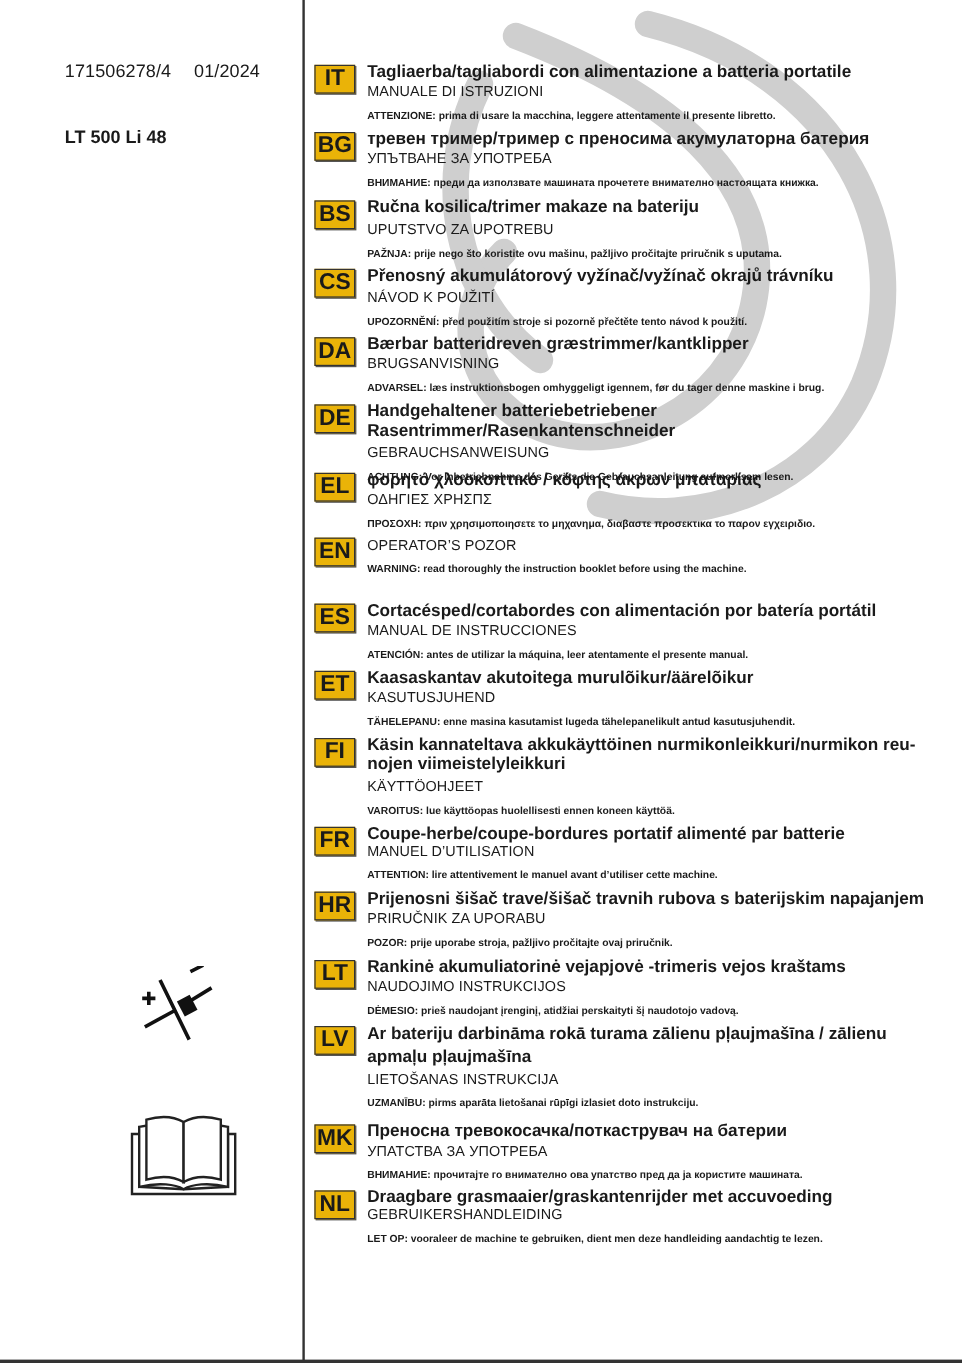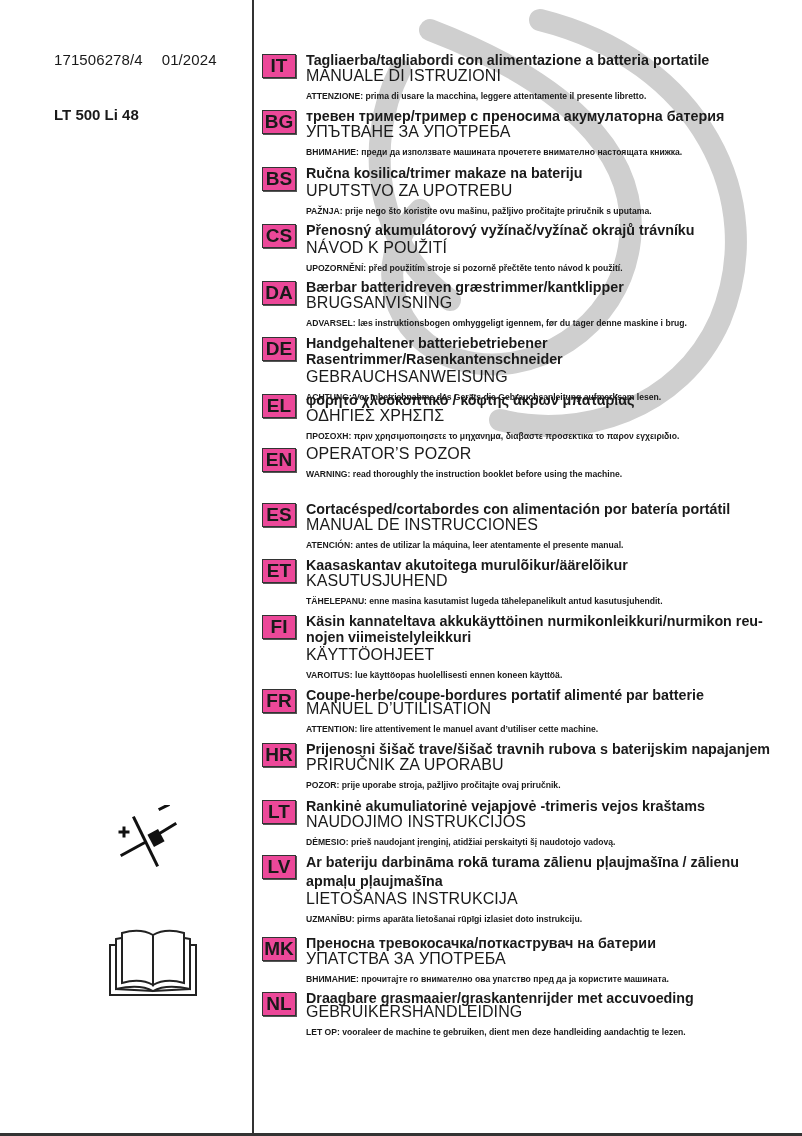--- a/index.html
+++ b/index.html
@@ -7,24 +7,24 @@
   .vline { position:absolute; left:252px; top:0; width:2px; height:1134px; background:#333; }
   .hline { position:absolute; left:0; top:1133px; width:802px; height:3px; background:#333; }
   .code-date { position:absolute; left:54px; top:51px; font-size:15px; letter-spacing:0.1px; }
   .code-date span + span { margin-left:19px; }
   .model { position:absolute; left:54px; top:106px; font-size:15px; font-weight:bold; }
   .watermark { position:absolute; left:300px; top:0; width:500px; height:500px; pointer-events:none; }
   .sym-battery { position:absolute; left:112px; top:805px; width:70px; height:70px; }
   .sym-book { position:absolute; left:108px; top:925px; width:90px; height:72px; }
   .entries { position:absolute; left:262px; top:52px; width:540px; }
   .entry { position:relative; padding-left:44px; }
-  .badge { position:absolute; left:0; top:2px; width:32px; height:22px; border:1.5px solid #333; background:#ec4899;
+  .badge { position:absolute; left:0; top:2px; width:32px; height:22px; border:1.5px solid #333; background:#eab308;
            font-weight:bold; font-size:19px; line-height:22px; text-align:center; box-shadow:1px 1px 0 #555; }
   .title { font-size:14.3px; font-weight:bold; line-height:16px; white-space:pre-line; }
-  .subtitle { font-size:16px; line-height:16px; letter-spacing:0.1px; }
+  .subtitle { font-size:12px; line-height:16px; letter-spacing:0.1px; }
   .warn { font-size:8.6px; font-weight:bold; line-height:12px; margin-top:6px; margin-bottom:2px; }
 </style>
 </head>
 <body>
 
 <div class="vline"></div>
 <div class="hline"></div>
 
 <svg class="watermark" viewBox="0 0 500 500">
   <g fill="none" stroke="#cfcfcf" stroke-width="22" stroke-linecap="round">

